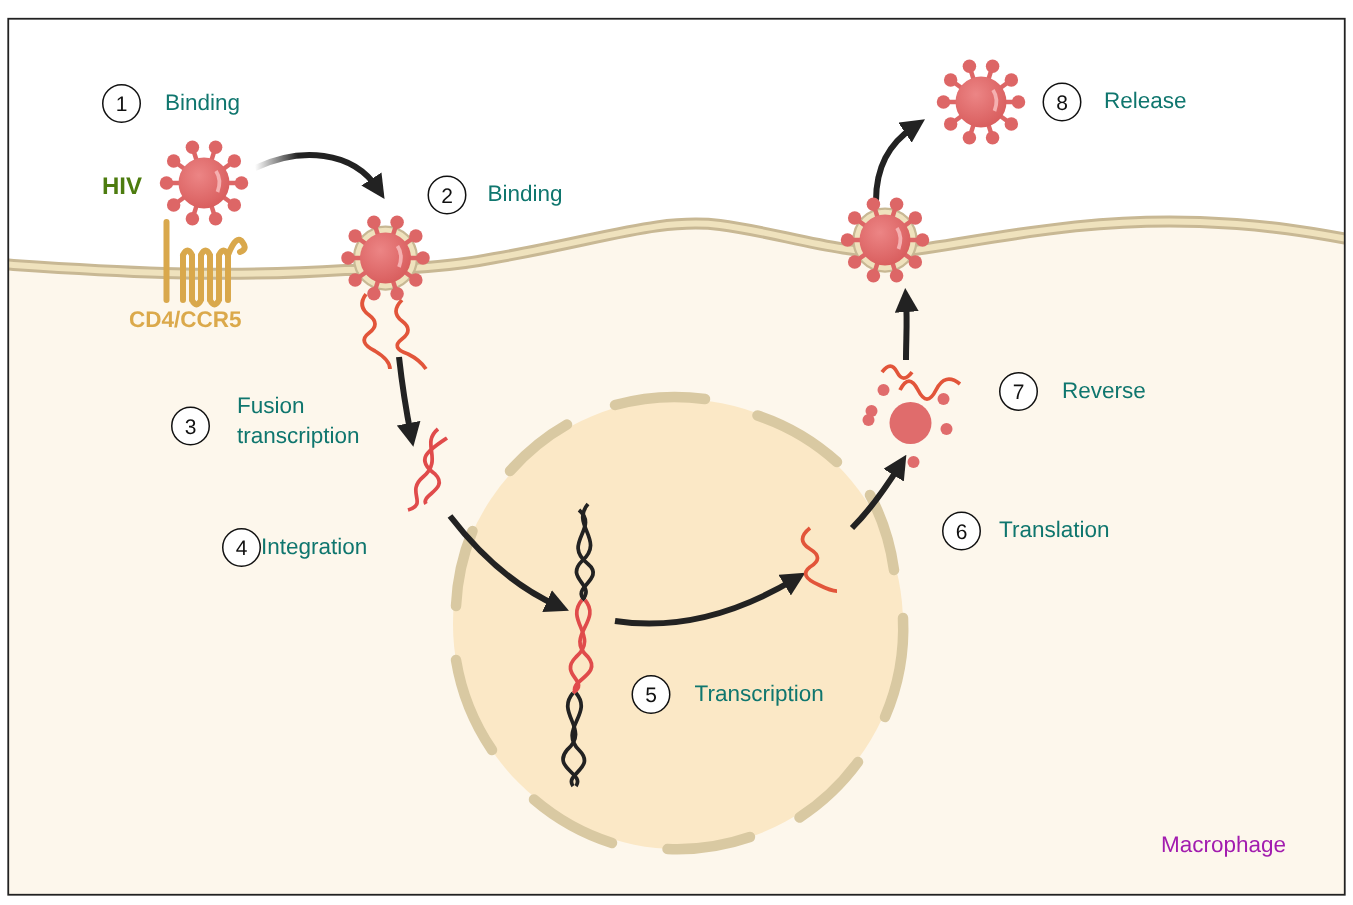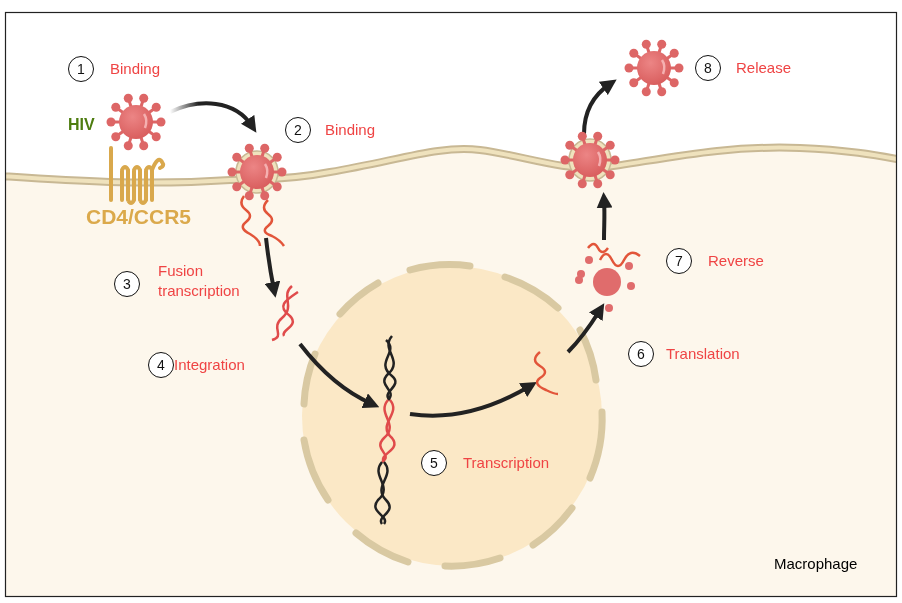--- a/index.html
+++ b/index.html
@@ -1,25 +1,25 @@
 <!DOCTYPE html>
 <html><head>
 <meta charset="utf-8">
 <style>
   html, body { margin: 0; padding: 0; background: #ffffff; }
   body { width: 902px; height: 603px; position: relative; overflow: hidden;
          font-family: "Liberation Sans", sans-serif; }
   #stage { position: absolute; left: 0; top: 0; width: 902px; height: 603px; }
-  .label { position: absolute; font-size: 15px; color: #ef4444; white-space: nowrap; line-height: 18px; }
+  .label { position: absolute; font-size: 15px; color: #0f766e; white-space: nowrap; line-height: 18px; }
   .step { position: absolute; width: 26px; height: 26px; border: 1.5px solid #111; border-radius: 50%;
           background: #fff; box-sizing: border-box; font-size: 14px; color: #111;
           display: flex; align-items: center; justify-content: center; }
   .hiv-text { position: absolute; font-weight: bold; font-size: 16px; color: #4d7c0f; }
-  .cd4-text { position: absolute; font-weight: bold; font-size: 21px; color: #dba94b; text-align: center; }
-  .cell-text { position: absolute; font-size: 15px; color: #000000; }
+  .cd4-text { position: absolute; font-weight: bold; font-size: 15px; color: #dba94b; text-align: center; }
+  .cell-text { position: absolute; font-size: 15px; color: #a21caf; }
 </style>
 </head>
 <body>
 
 <div id="stage">
   <svg width="902" height="603" viewBox="0 0 902 603" style="position:absolute;left:0;top:0">
     <defs>
       <radialGradient id="vg" cx="0.4" cy="0.35" r="0.7">
         <stop offset="0" stop-color="#ec8585"></stop>
         <stop offset="1" stop-color="#d85c5c"></stop>

